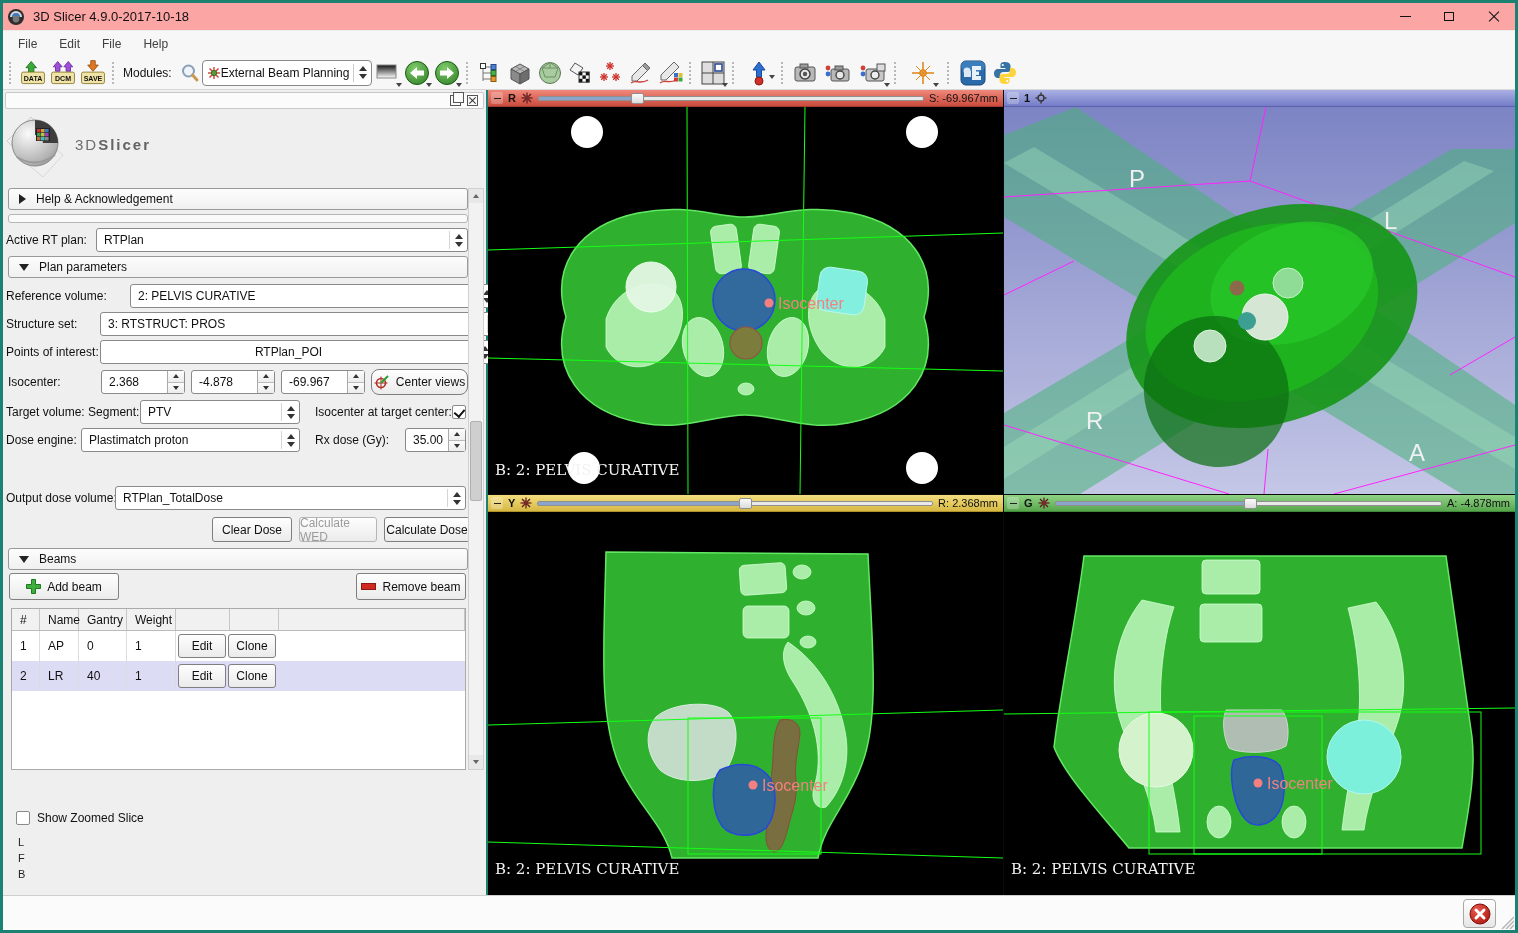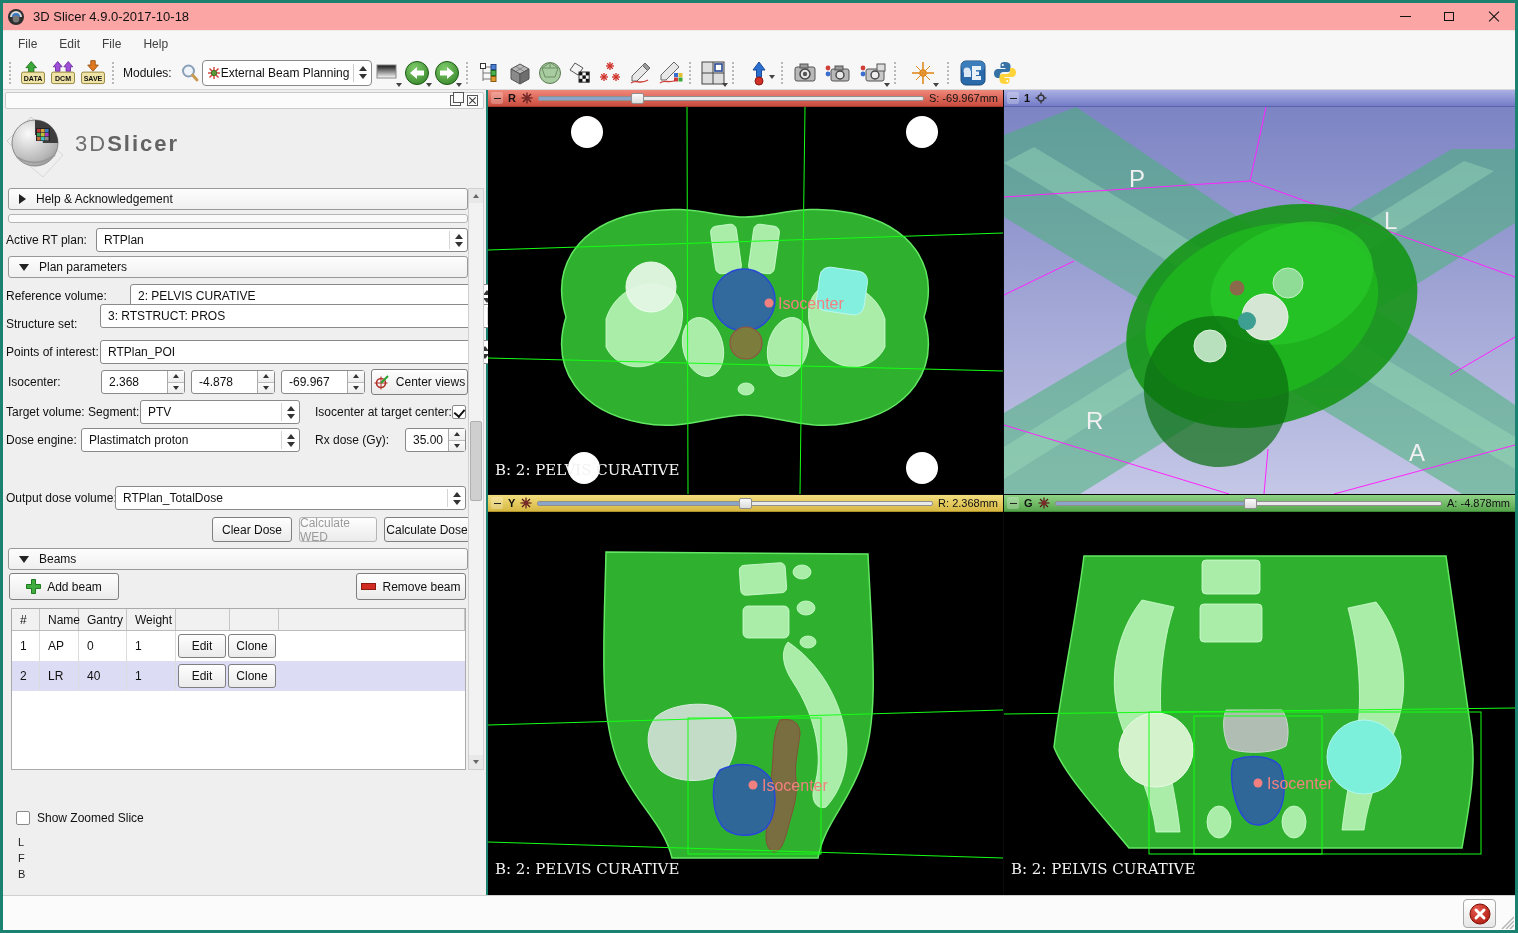--- a/index.html
+++ b/index.html
@@ -42,21 +42,21 @@
   .panel-minibar { position:absolute; left:2px; top:2px; right:2px; height:17px; background:#fbfbfb; border:1px solid #c9c9c9; border-radius:2px; display:flex; align-items:center; justify-content:flex-end; gap:6px; padding-right:5px; }
   .mini-icon { width:11px; height:11px; position:relative; }
   .undock-glyph { border:1px solid #555; }
   .undock-glyph::after { content:""; position:absolute; left:2px; top:-4px; width:9px; height:9px; border:1px solid #555; background:#fbfbfb; }
   .closex-glyph { border:1px solid #555; }
   .closex-glyph::before,.closex-glyph::after { content:""; position:absolute; left:0px; top:4px; width:9px; height:1px; background:#333; }
   .closex-glyph::before { transform:rotate(45deg); }
   .closex-glyph::after { transform:rotate(-45deg); }
 
   .logo { position:absolute; left:4px; top:24px; height:66px; display:flex; align-items:center; }
-  .logo-text { font-size:22px; letter-spacing:2px; color:#6e6e6e; margin-left:6px; margin-top:-6px; }
+  .logo-text { font-size:15px; letter-spacing:2px; color:#6e6e6e; margin-left:6px; margin-top:-6px; }
   .logo-text b { font-weight:bold; color:#636363; }
 
   .chead { position:absolute; height:22px; border:1px solid #999; border-radius:3px; background:linear-gradient(#fdfdfd,#f0f0f0); display:flex; align-items:center; padding-left:10px; gap:10px; }
   .tri-right { width:0; height:0; border-top:5px solid transparent; border-bottom:5px solid transparent; border-left:7px solid #222; }
   .tri-down  { width:0; height:0; border-left:5px solid transparent; border-right:5px solid transparent; border-top:7px solid #222; }
 
   .flabel { position:absolute; height:24px; display:flex; align-items:center; color:#111; }
   .qcombo { position:absolute; height:24px; border:1px solid #8a8a8a; border-radius:3px; background:#fff; display:flex; align-items:center; padding:0 24px 0 7px; }
   .qcombo .combo-spin { position:absolute; right:4px; top:50%; transform:translateY(-50%); border-left:1px solid #d5d5d5; height:18px; }
   .qspin { position:absolute; height:24px; border:1px solid #8a8a8a; border-radius:3px; background:#fff; display:flex; align-items:center; padding-left:7px; }
@@ -467,30 +467,30 @@
     <div class="flabel" style="left:3px; top:194px;">Reference volume:</div>
     <div class="qcombo" style="left:97px; top:194px; width:366px;margin-left:30px;">
       <span>2: PELVIS CURATIVE</span>
       <span class="combo-spin">
           <i class="arr-up"></i>
           <i class="arr-dn"></i>
         </span>
     </div>
 
     <div class="flabel" style="left:3px; top:222px;">Structure set:</div>
-    <div class="qcombo" style="left:97px; top:214px; width:406px;">
+    <div class="qcombo" style="left:97px; top:222px; width:406px;">
       <span>3: RTSTRUCT: PROS</span>
       <span class="combo-spin">
           <i class="arr-up"></i>
           <i class="arr-dn"></i>
         </span>
     </div>
 
     <div class="flabel" style="left:3px; top:250px;">Points of interest:</div>
-    <div class="qcombo" style="left:97px; top:250px; width:394px;">
+    <div class="qcombo" style="left:97px; top:250px; width:394px;justify-content:center;">
       <span>RTPlan_POI</span>
       <span class="combo-spin">
           <i class="arr-up"></i>
           <i class="arr-dn"></i>
         </span>
     </div>
 
     <div class="flabel" style="left:5px; top:280px;">Isocenter:</div>
     <div class="qspin" style="left:98px; top:280px; width:84px;">
       <span>2.368</span>
@@ -518,21 +518,21 @@
       <span>-69.967</span>
       <span class="spin-btns">
           <div>
             <i class="arr-up"></i>
           </div>
           <div>
             <i class="arr-dn"></i>
           </div>
         </span>
     </div>
-    <div class="qbtn" style="left:368px; top:279px; width:97px; height:26px;">
+    <div class="qbtn" style="left:368px; top:279px; width:97px; height:26px;border-radius:8px;">
       <svg width="16" height="16" viewBox="0 0 16 16">
         <circle cx="7" cy="9" r="4.5" fill="none" stroke="#b03028" stroke-width="1.6"></circle>
         <line x1="7" y1="2.5" x2="7" y2="15.5" stroke="#b03028"></line>
           <line x1="0.5" y1="9" x2="13.5" y2="9" stroke="#b03028"></line>
         <line x1="7" y1="9" x2="14" y2="2" stroke="#2aa02a" stroke-width="2"></line>
       </svg>
       <span>Center views</span>
     </div>
 
     <div class="flabel" style="left:3px; top:310px;">Target volume: Segment:</div>

